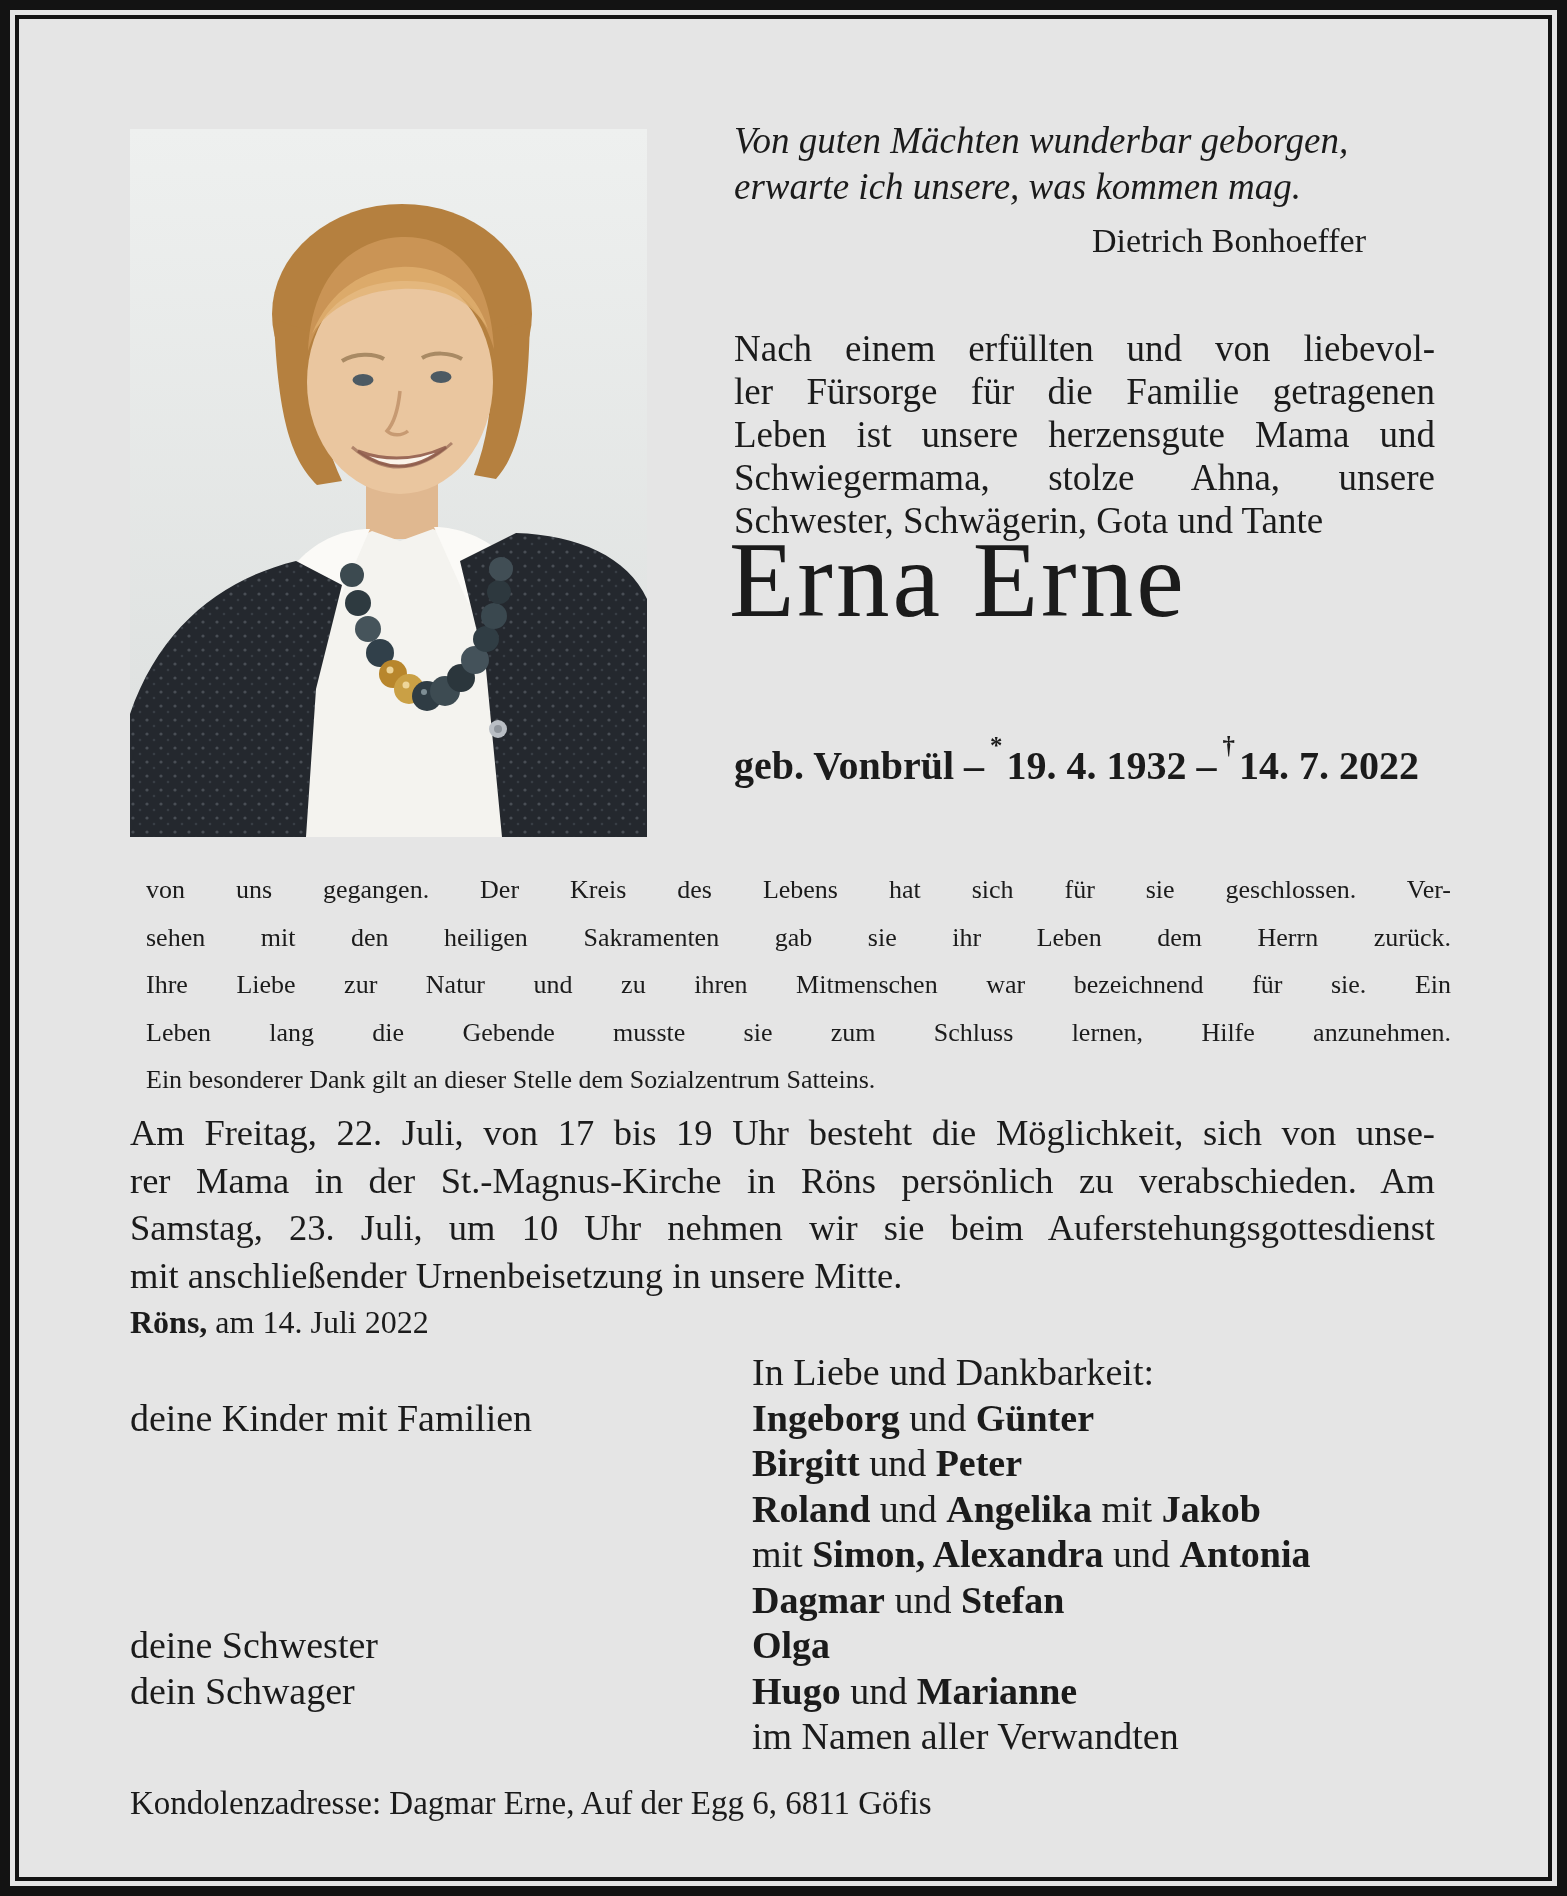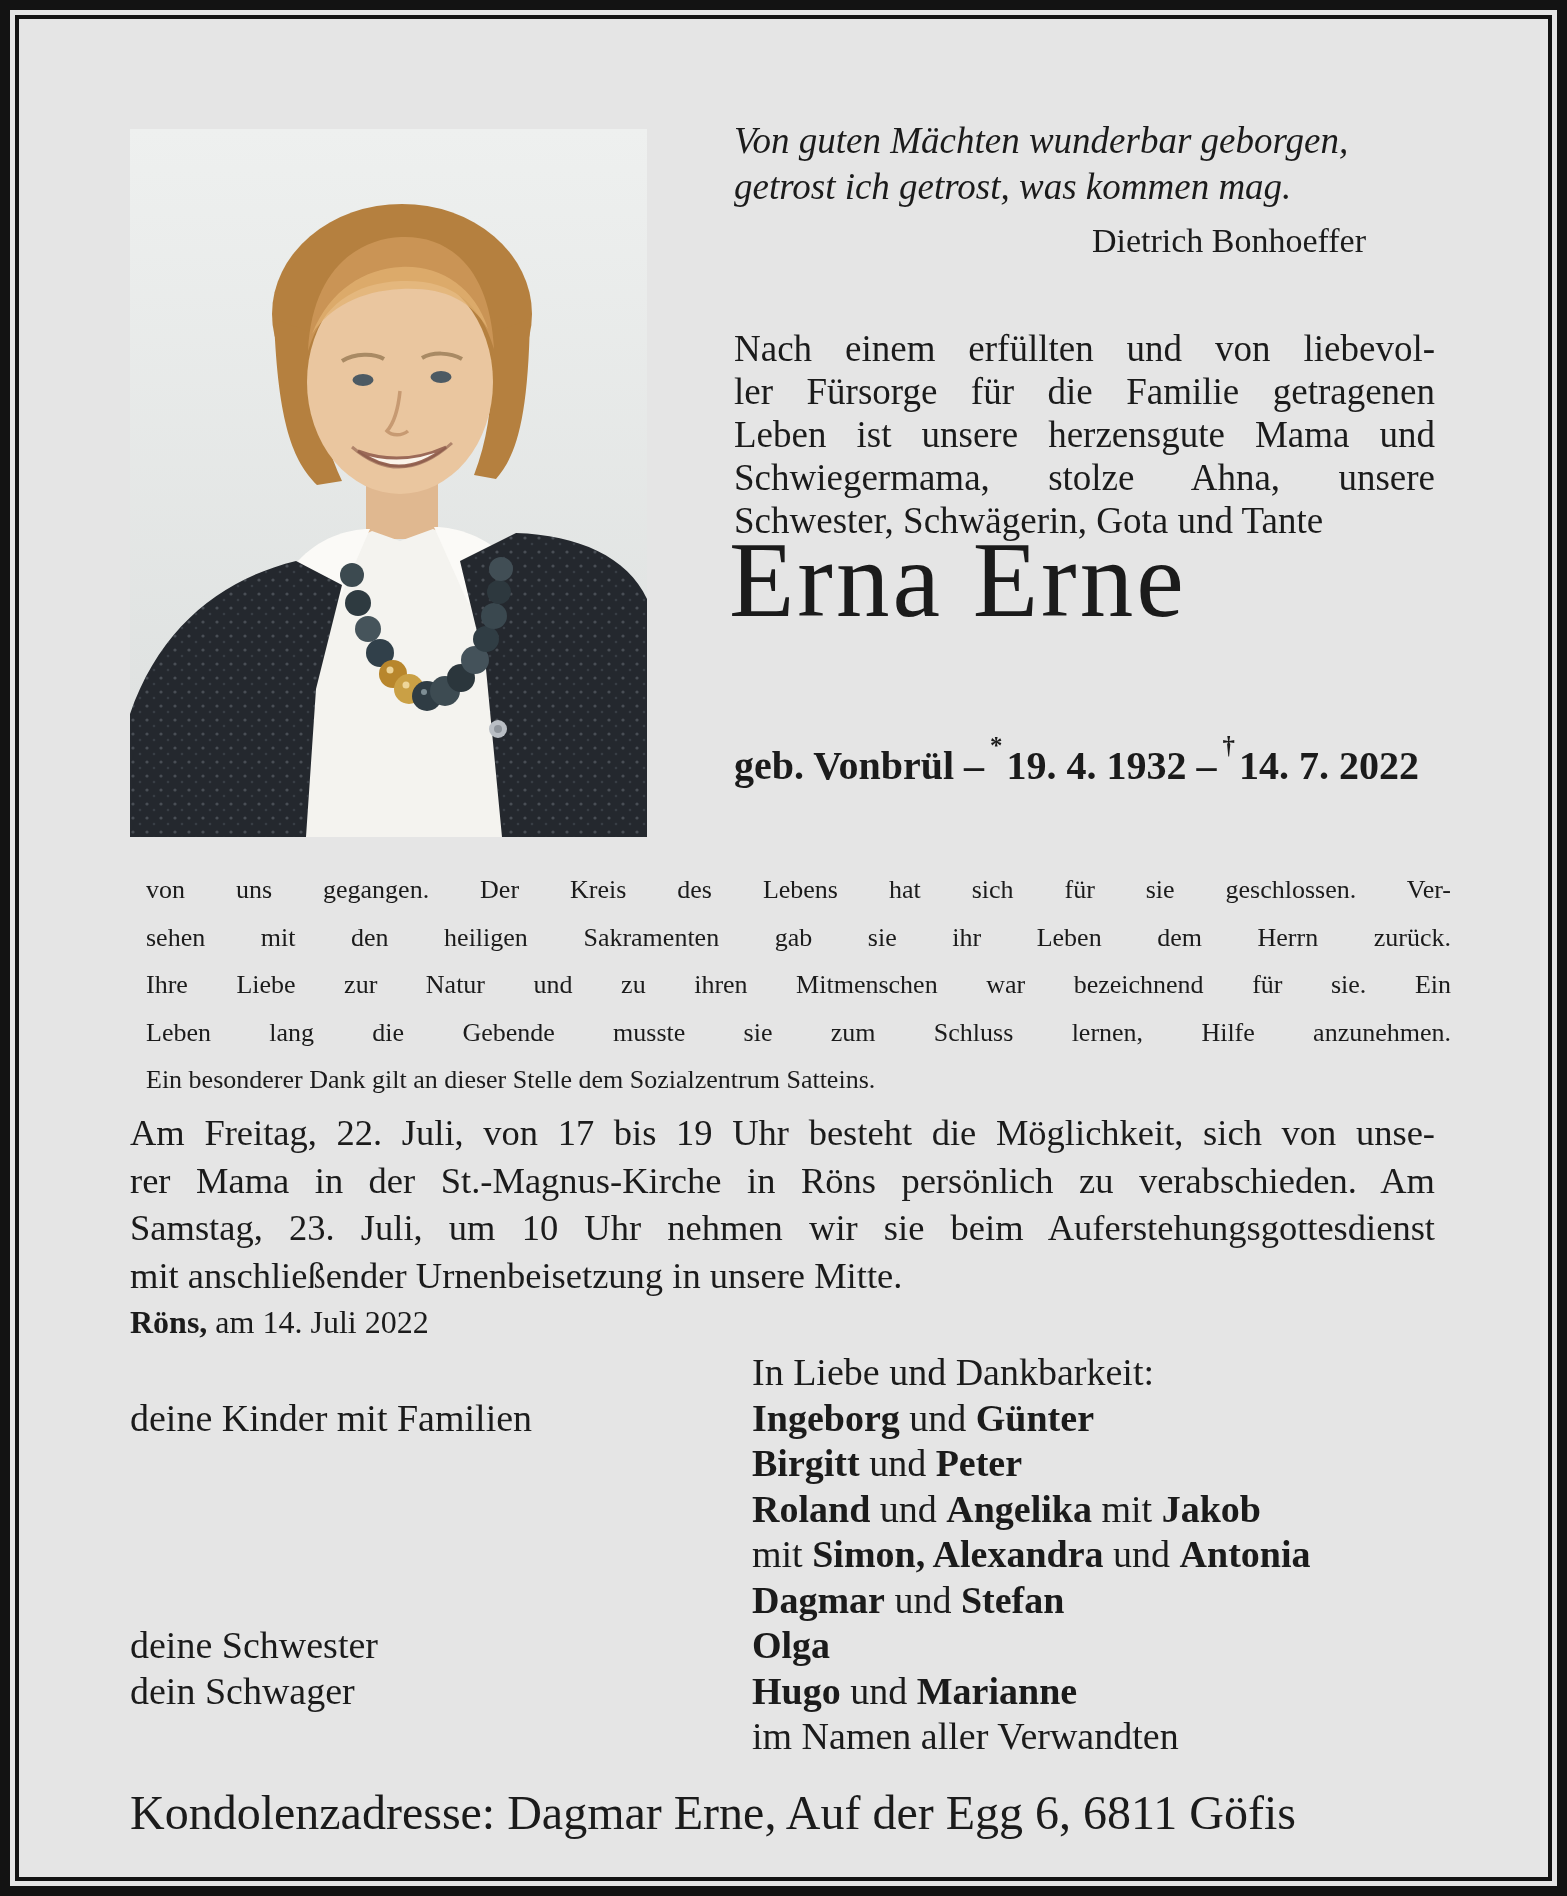--- a/index.html
+++ b/index.html
@@ -38,21 +38,21 @@
   .dateline{left:130px;top:1304px;font-size:32px;}
   .dateline .place{font-weight:bold;}
 
   
   .closing{left:130px;top:1350px;width:1330px;font-size:38px;}
   .closing .row{display:flex;line-height:45.5px;}
   .closing .lbl{flex:0 0 600px;text-align:left;}
   .closing .nms{margin-left:22px;white-space:nowrap;}
   .closing .b{font-weight:bold;}
 
-  .condolence{left:130px;top:1785px;font-size:48px;}
+  .condolence{left:130px;top:1785px;font-size:33px;}
 </style>
 </head>
 <body>
 
 <div class="sheet">
   <div class="outer-frame"></div>
   <div class="inner-frame"></div>
 
   <div class="abs photo">
     <svg viewBox="0 0 517 708" preserveAspectRatio="none">
@@ -120,21 +120,21 @@
         <circle cx="294" cy="563" r="3" fill="#9fb0b8" opacity="0.7"></circle>
       </g>
 
       <circle cx="368" cy="600" r="9" fill="#b9bec4"></circle>
       <circle cx="368" cy="600" r="4" fill="#8f959c"></circle>
     </svg>
   </div>
 
   <div class="abs quote">
     <div>Von guten Mächten wunderbar geborgen,</div>
-    <div>getrost ich getrost, was kommen mag.</div>
+    <div>erwarte ich unsere, was kommen mag.</div>
     <div class="quote-attr">Dietrich Bonhoeffer</div>
   </div>
 
   <div class="abs intro">
       <div class="jline">Nach einem erfüllten und von liebevol-</div>
       <div class="jline">ler Fürsorge für die Familie getragenen</div>
       <div class="jline">Leben ist unsere herzensgute Mama und</div>
       <div class="jline">Schwiegermama, stolze Ahna, unsere</div>
       <div class="jline last">Schwester, Schwägerin, Gota und Tante</div>
     </div>

